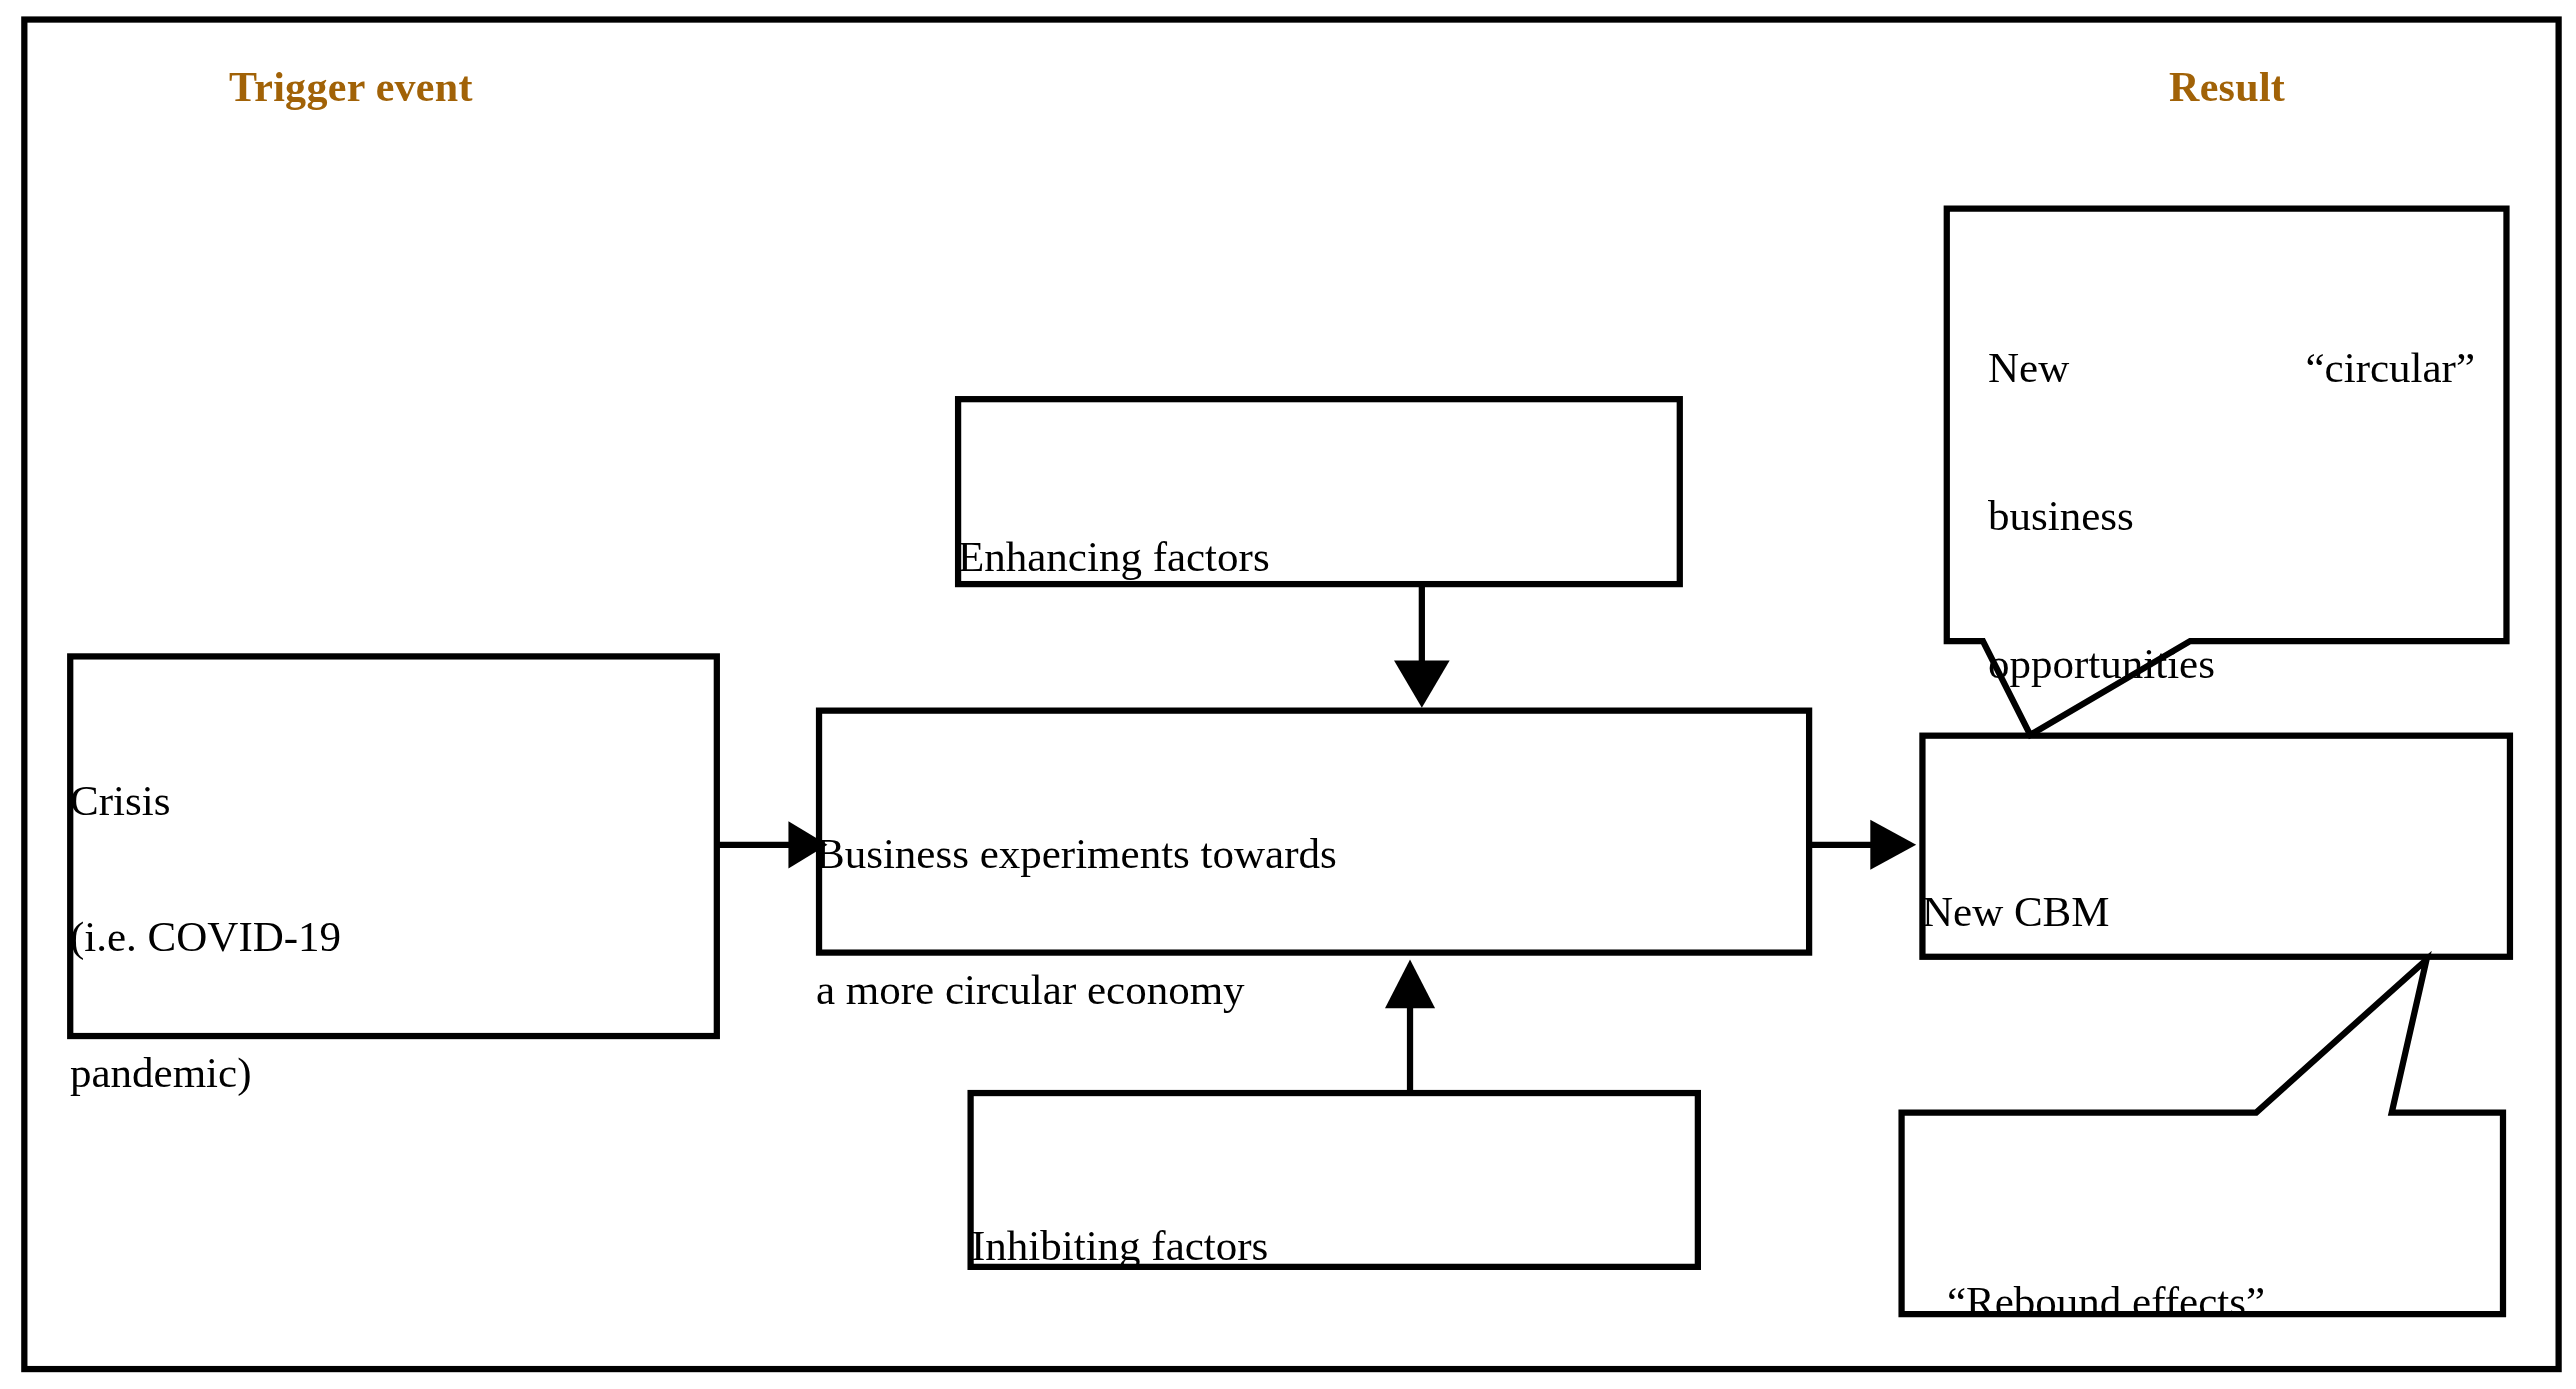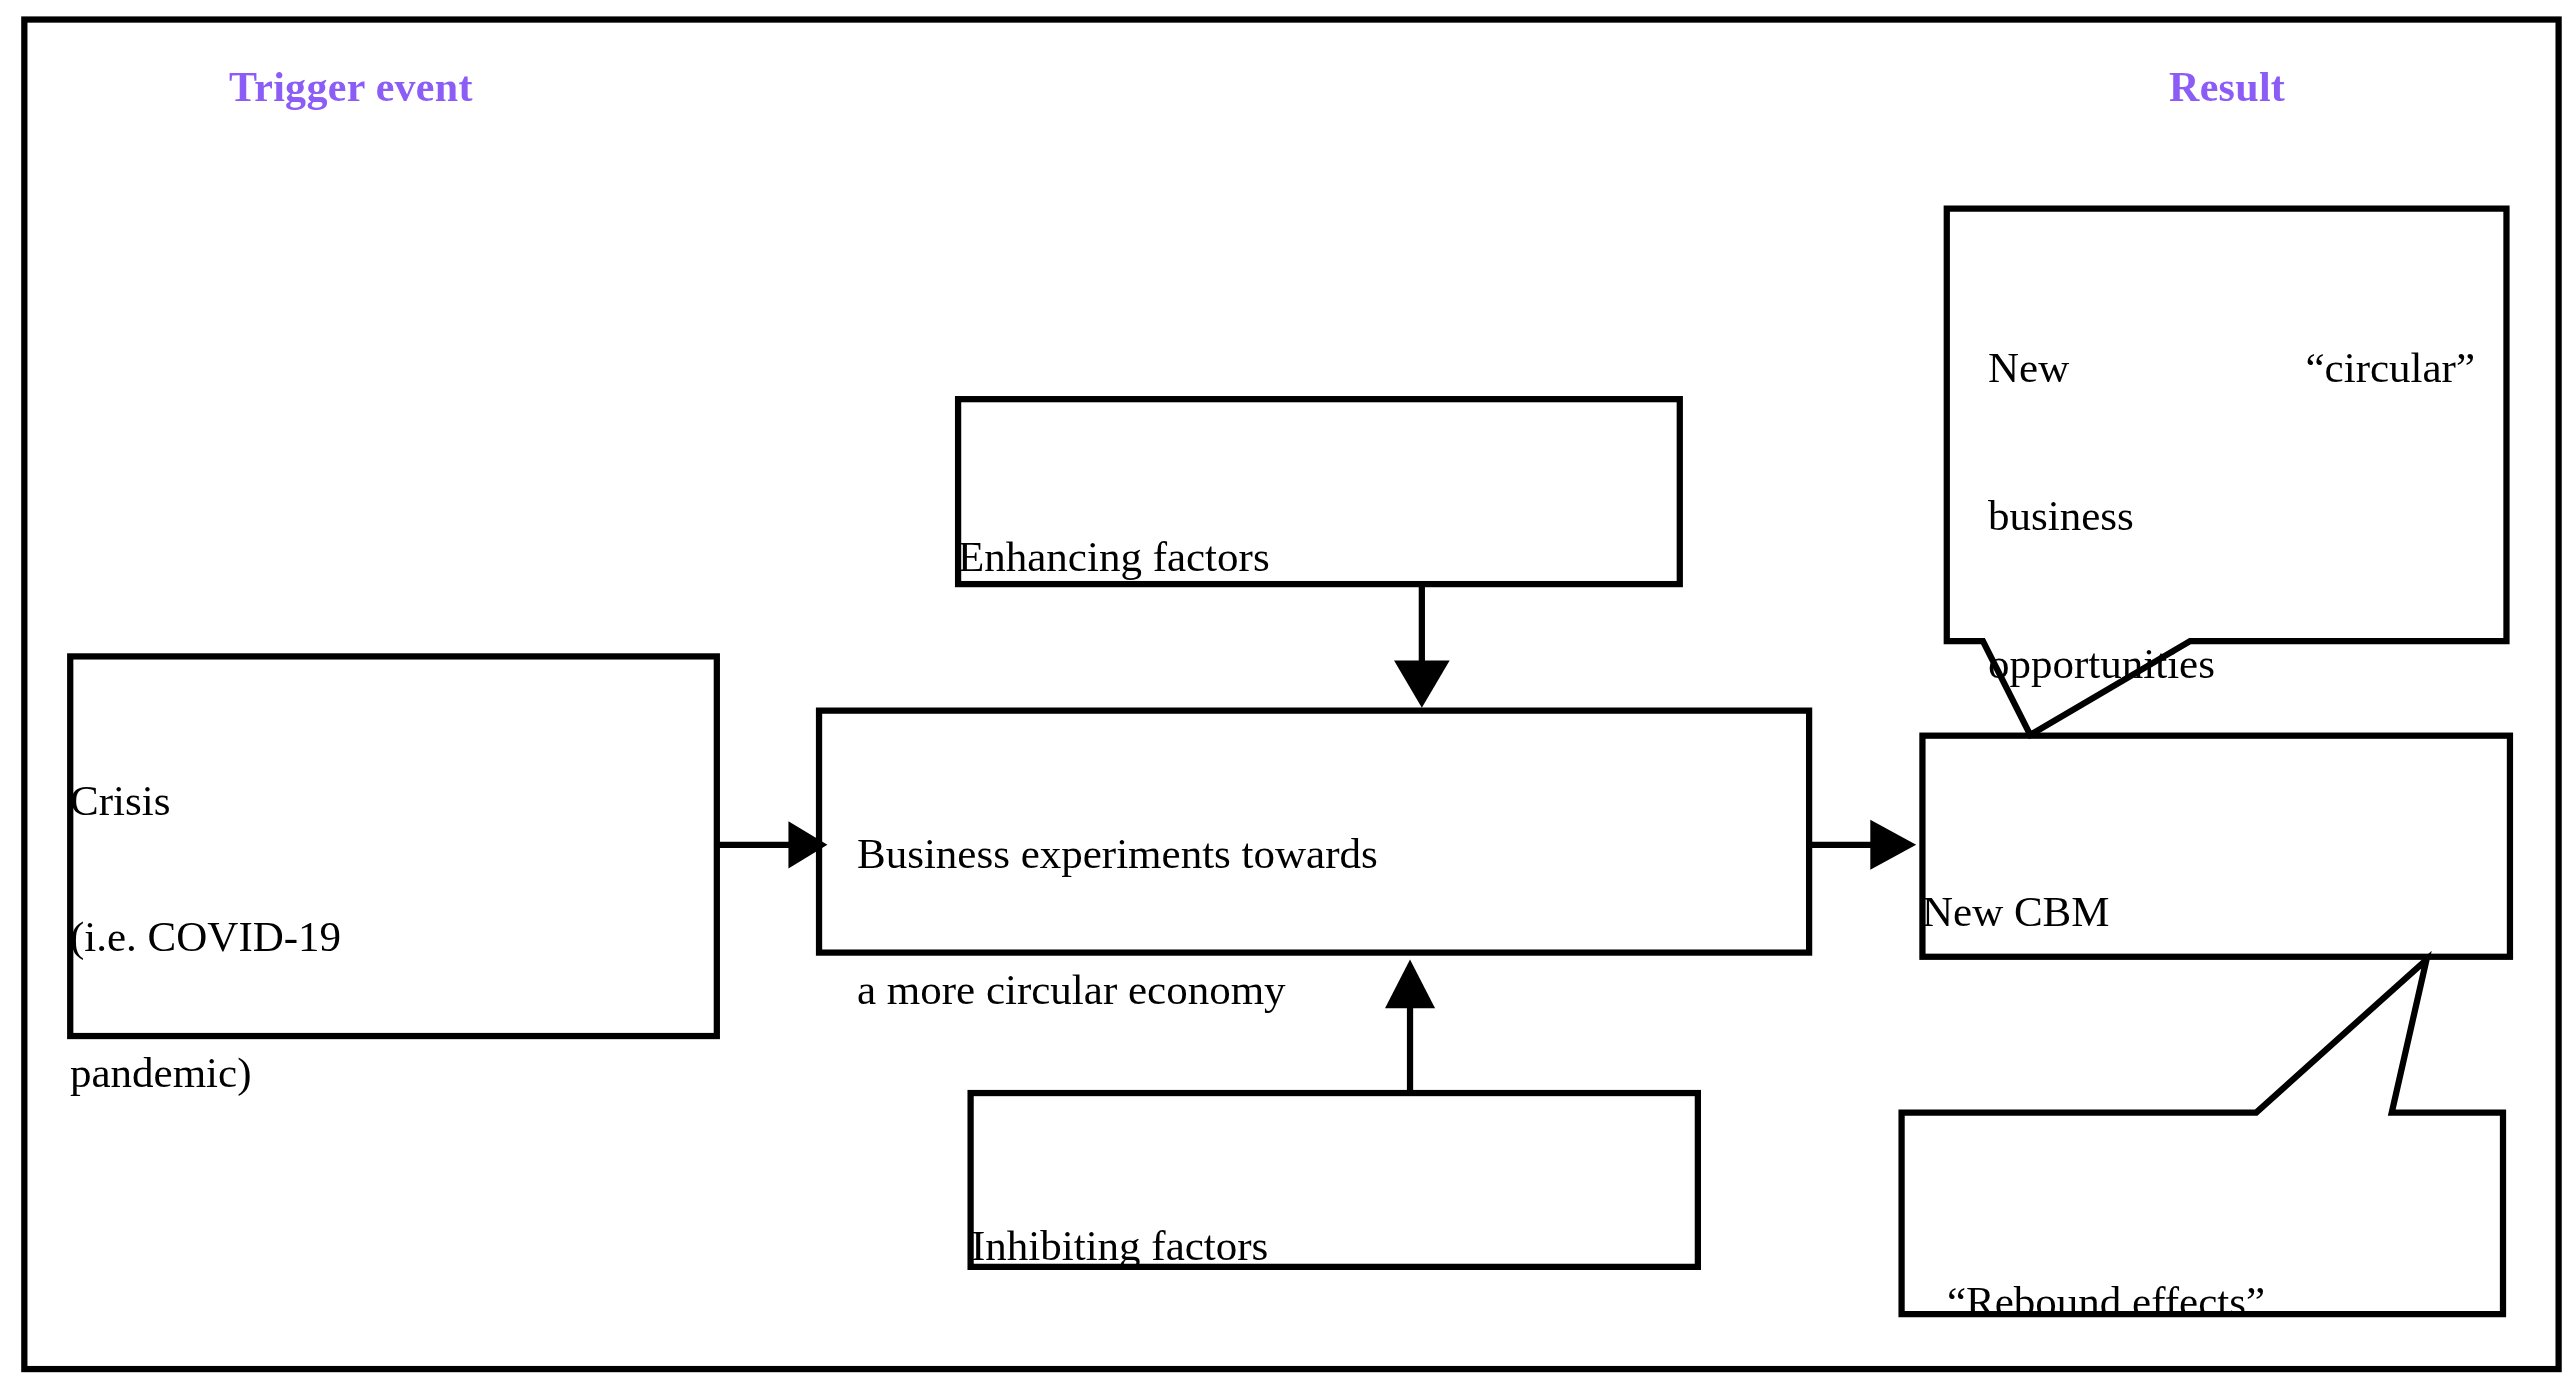--- a/index.html
+++ b/index.html
@@ -24,21 +24,21 @@
     left: 0;
     top: 0;
     width: 2576px;
     height: 1390px;
   }
   .col-header {
     position: absolute;
     font-weight: bold;
     font-size: 42px;
     line-height: 1.0;
-    color: #8b5cf6;
+    color: #a16207;
     white-space: nowrap;
     letter-spacing: 0.3px;
   }
   .node-text {
     position: absolute;
     color: #000000;
     font-size: 43px;
     line-height: 1.58;
     text-align: left;
     white-space: pre-line;
@@ -123,21 +123,21 @@
   <div class="node-text" style="left:70px; top:699px; width:647px;">
     <span class="tline">Crisis</span>
     <span class="tline">(i.e. COVID-19</span>
     <span class="tline">pandemic)</span>
   </div>
 
   <div class="node-text" style="left:958px; top:455px; width:722px;">
     <span class="tline">Enhancing factors</span>
   </div>
 
-  <div class="node-text" style="left:857px; top:752px; width:990px;">
+  <div class="node-text" style="left:816px; top:752px; width:990px;">
     <span class="tline">Business experiments towards</span>
     <span class="tline">a more circular economy</span>
   </div>
 
   <div class="node-text" style="left:971px; top:1144px; width:727px;">
     <span class="tline">Inhibiting factors</span>
   </div>
 
   <div class="node-text justified" style="left:1988px; top:257px; width:487px; line-height:1.72;">
     <span class="tline spread">

